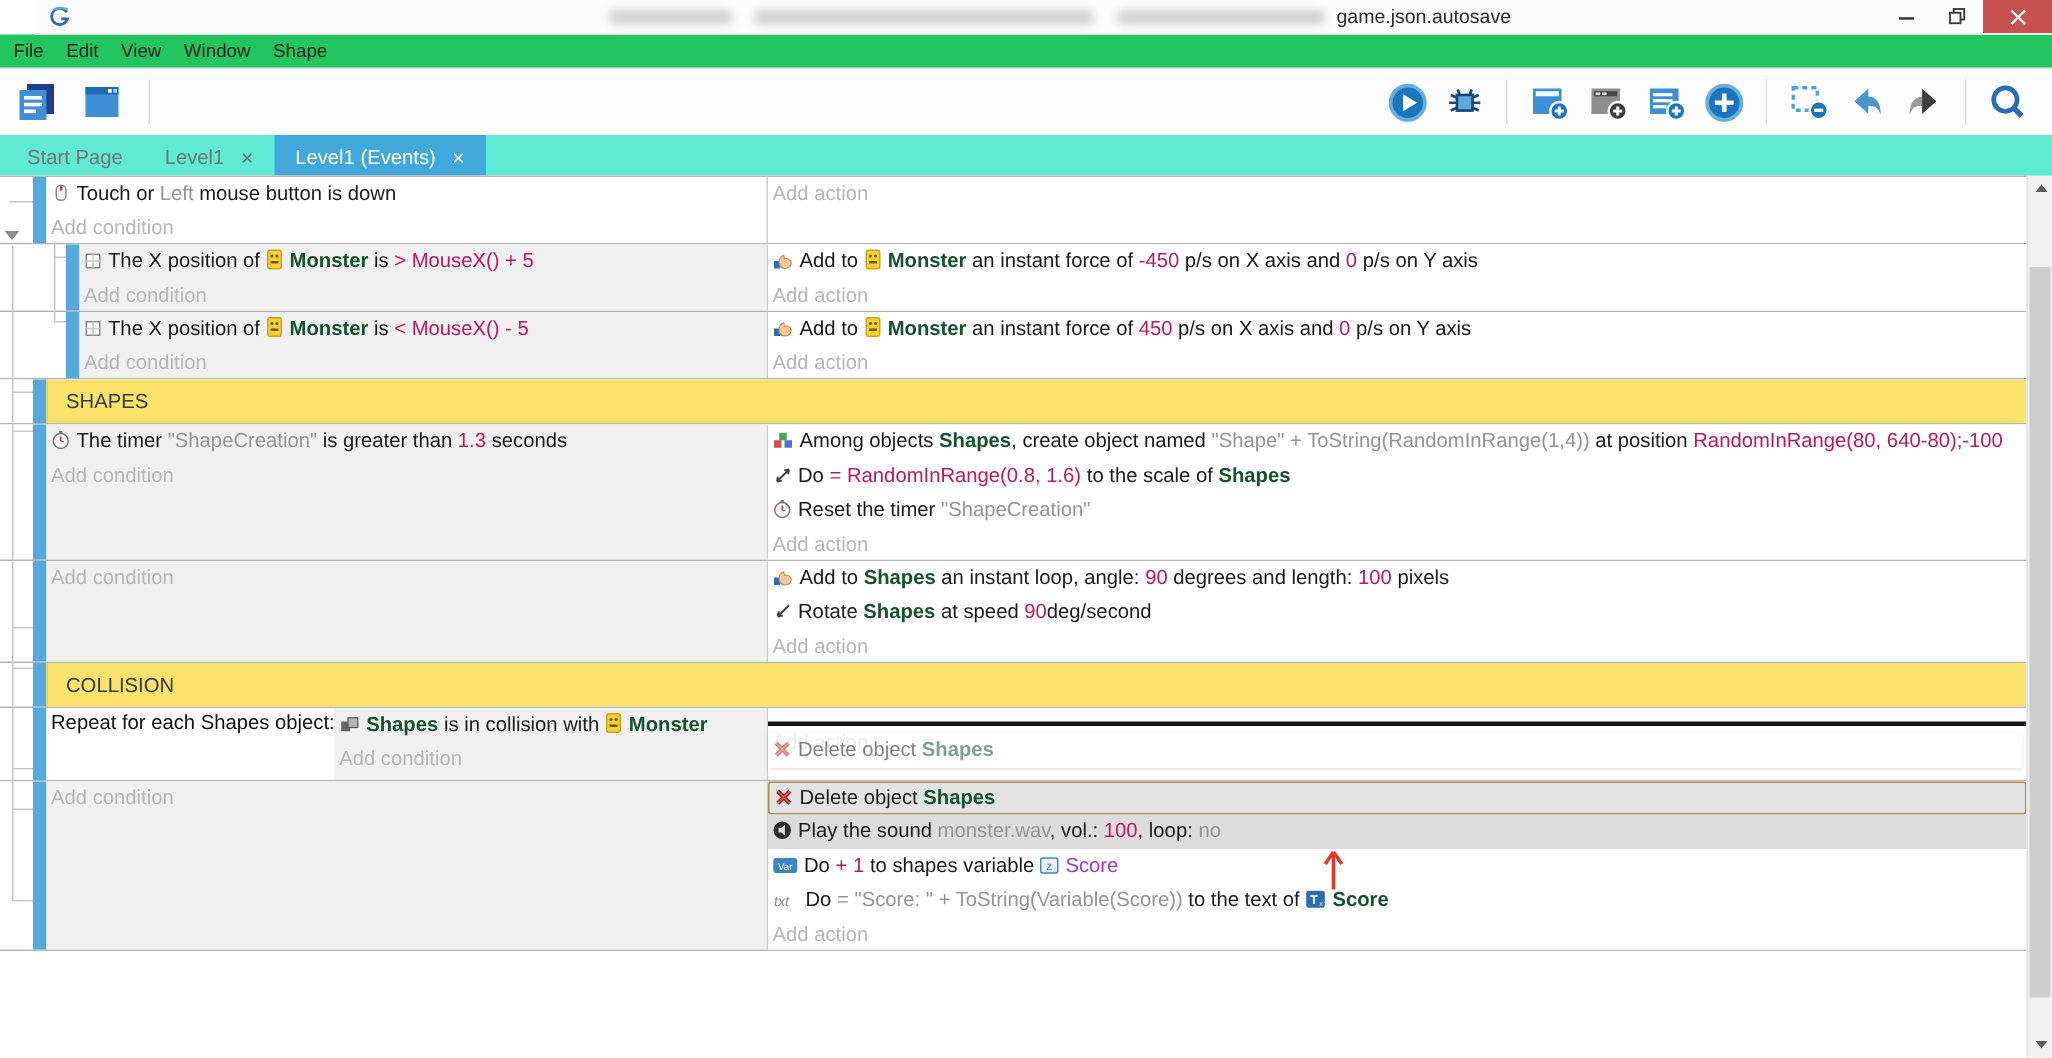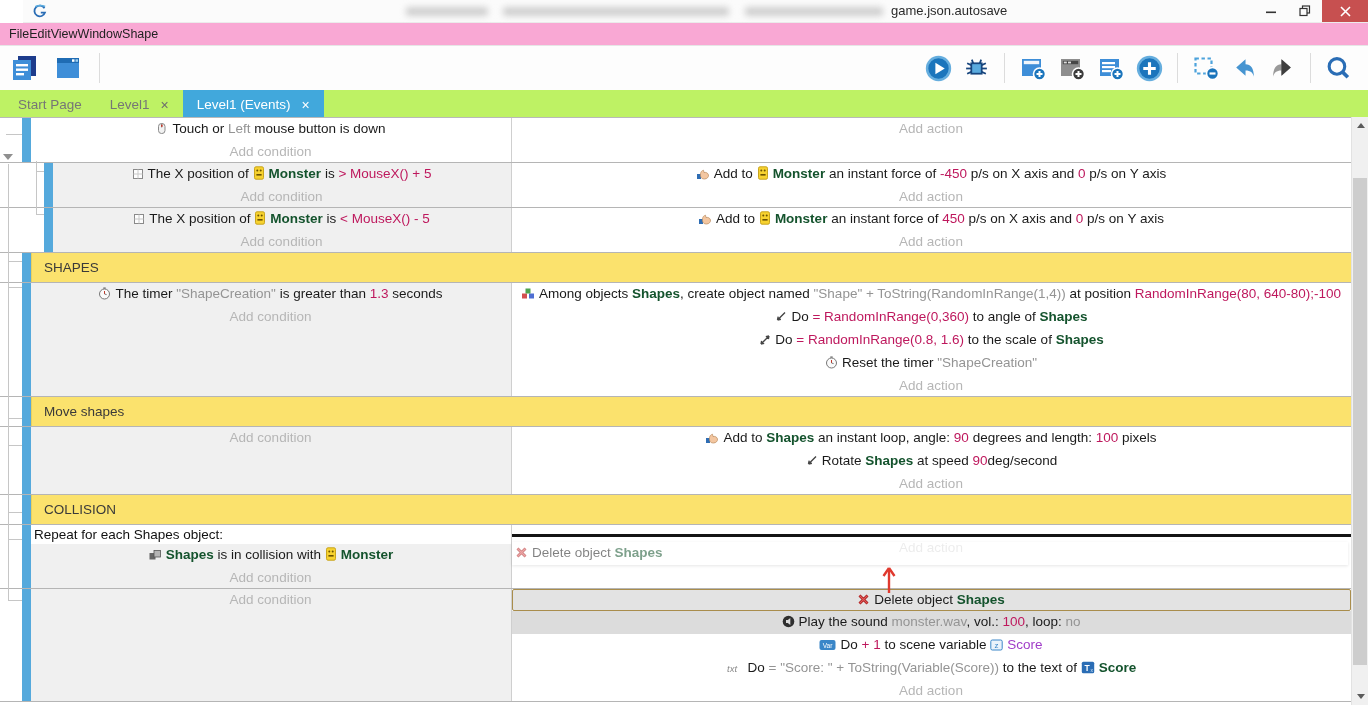--- a/index.html
+++ b/index.html
@@ -10,56 +10,56 @@
   }
   
   .titlebar{height:22px;background:#fbfbfb;position:relative;display:flex;align-items:center;border-bottom:1px solid #ececec;margin-left:23px;}
   .logo{margin-left:9px;display:inline-flex;align-items:center;}
   .blur-blob{position:absolute;top:7px;height:9px;background:#cfcfcf;filter:blur(3px);border-radius:3px;}
   .title-text{position:absolute;left:868px;top:3px;font-size:13px;color:#2a2a2a;white-space:nowrap;}
   .win-btns{position:absolute;right:0;top:0;height:22px;display:flex;}
   .wbtn{width:34px;height:22px;display:flex;align-items:center;justify-content:center;color:#333;font-size:12px;}
   .wbtn.close{width:46px;background:#c75050;color:#fff;font-size:13px;}
   
-  .menubar{height:22px;background:#f9a8d4;display:flex;align-items:center;padding-left:9px;border-bottom:1px solid #e6e6e6;}
+  .menubar{height:22px;background:#22c55e;display:flex;align-items:center;padding-left:9px;gap:15px;border-bottom:1px solid #e6e6e6;}
   .menu-item{font-size:12.5px;color:#222;}
   
   .toolbar{height:44px;background:#fdfdfd;display:flex;align-items:center;padding:0 10px;}
   .tb-left{display:flex;align-items:center;gap:13px;}
   .tb-right{margin-left:auto;display:flex;align-items:center;gap:11px;padding-right:6px;}
   .tb-sep{width:1px;height:30px;background:#dcdcdc;margin:0 3px;}
   .tb-icon{display:inline-flex;align-items:center;justify-content:center;}
   
-  .tabbar{height:29px;background:#bef264;display:flex;align-items:stretch;padding-left:4px;}
+  .tabbar{height:29px;background:#5eead4;display:flex;align-items:stretch;padding-left:4px;}
   .tab{display:flex;align-items:center;gap:11px;padding:0 14px;font-size:13.5px;color:#767676;}
   .tab .tab-x{font-size:14px;color:#6d6d6d;line-height:1;}
   .tab.active{background:#41a8dc;color:#fff;}
   .tab.active .tab-x{color:#fff;}
   
   .panel{position:absolute;top:117px;left:0;right:17px;bottom:0;background:#fff;border-top:1px solid #b9b9b9;overflow:hidden;}
   .block{display:flex;border-bottom:1px solid #b5b5b5;position:relative;background:#fff;}
   .gutter{width:22px;flex:none;}
   .indent{width:22px;flex:none;}
   .bar{width:9px;flex:none;background:#55a9dc;}
   .body{flex:1;display:flex;min-width:0;}
   .cond{width:480px;flex:none;background:#f0f0f0;}
   .cond.white{background:#fff;}
   .block.indented .cond{width:458px;}
   .act{flex:1;background:#fff;border-left:1px solid #cfcfcf;min-width:0;}
-  .row{line-height:21px;font-size:13.5px;color:#1a1a1a;padding:0 4px 0 3px;text-align:center;}
+  .row{line-height:21px;font-size:13.5px;color:#1a1a1a;padding:0 4px 0 3px;}
   .sp{vertical-align:baseline;}
   .k{color:#1a1a1a}.g{color:#949494}.e{color:#be185d}
   .o{color:#14532d;font-weight:bold}.v{color:#a03cc8}.ph{color:#b6b6b6}
   .row.selected{background:#e3e3e3;border:1px solid #a98d4c;border-radius:2px;line-height:20px;box-sizing:border-box;height:22px;}
   .row.graybg{background:#dcdcdc;}
   .icn{display:inline-block;vertical-align:-2px;margin-right:4px;}
   
   .comment-strip{flex:1;background:#fbe26d;line-height:29px;height:29px;padding-left:12px;font-size:13.5px;color:#3a3a3a;border-left:1px solid #e8d060;}
   
-  .fe-col{width:480px;flex:none;display:flex;flex-direction:column;}
+  .fe-col{width:480px;flex:none;display:flex;}
   .fe-header{background:#fff;line-height:19px;font-size:13.5px;padding-left:3px;color:#111;}
   .fe-conds{background:#f0f0f0;flex:1;}
   .fe-act{flex:1;border-left:1px solid #cfcfcf;position:relative;padding-top:9px;background:#fff;min-width:0;}
   .drop-line{height:3px;background:#141414;}
   .ghost-zone{position:relative;height:36px;}
   .ghost-ph{line-height:21px;padding-left:3px;font-size:13.5px;}
   .ghost-row{position:absolute;left:0;right:3px;top:5px;background:rgba(255,255,255,0.74);line-height:21px;font-size:13.5px;padding-left:3px;box-shadow:0 1px 3px rgba(0,0,0,0.10);}
   .ghost-row .sp,.ghost-row .icn{opacity:0.55;}
   
   .deco div{position:absolute;background:#c6c6c6;}
@@ -337,39 +337,31 @@
                 </svg></span><span class="sp k">The timer </span><span class="sp g">"ShapeCreation"</span><span class="sp k"> is greater than </span><span class="sp e">1.3</span><span class="sp k"> seconds</span></div>
             <div class="row"><span class="sp ph">Add condition</span></div>
           </div>
           <div class="act">
             <div class="row"><span class="icn"><svg width="14" height="13" viewBox="0 0 14 13">
                   <rect x="1" y="6.5" width="5" height="5" fill="#d34f4f"></rect>
                   <rect x="8" y="6.5" width="5" height="5" fill="#4f6fd3"></rect>
                   <rect x="4.5" y="1.5" width="5" height="5" fill="#4fa34f"></rect>
                 </svg></span><span class="sp k">Among objects </span><span class="sp o">Shapes</span><span class="sp k">, create object named </span><span class="sp g">"Shape" + ToString(RandomInRange(1,4))</span><span class="sp k"> at position </span><span class="sp e">RandomInRange(80, 640-80);-100</span></div>
             <div class="row"><span class="icn"><svg width="13" height="13" viewBox="0 0 13 13">
-                  <path d="M11 2.5 L3.5 10 M3.5 10 L4.2 6.6 M3.5 10 L6.9 9.3" stroke="#444" stroke-width="1.4" fill="none"></path>
-                </svg></span><span class="sp k">Do </span><span class="sp e">= RandomInRange(0,360)</span><span class="sp k"> to angle of </span><span class="sp o">Shapes</span></div>
-            <div class="row"><span class="icn"><svg width="13" height="13" viewBox="0 0 13 13">
                   <path d="M3 11 L11 3 M11 3 L10.4 6.2 M11 3 L7.8 3.6 M3 11 L3.6 7.8 M3 11 L6.2 10.4" stroke="#444" stroke-width="1.3" fill="none"></path>
                 </svg></span><span class="sp k">Do </span><span class="sp e">= RandomInRange(0.8, 1.6)</span><span class="sp k"> to the scale of </span><span class="sp o">Shapes</span></div>
             <div class="row"><span class="icn"><svg width="13" height="13" viewBox="0 0 13 13">
                   <circle cx="6.5" cy="7" r="5" fill="#fafafa" stroke="#777"></circle>
                   <rect x="5.3" y="0.4" width="2.4" height="1.4" fill="#777"></rect>
                   <line x1="6.5" y1="7" x2="6.5" y2="4" stroke="#c0392b"></line>
                   <line x1="6.5" y1="7" x2="8.6" y2="7.6" stroke="#777"></line>
                 </svg></span><span class="sp k">Reset the timer </span><span class="sp g">"ShapeCreation"</span></div>
             <div class="row"><span class="sp ph">Add action</span></div>
           </div>
         </div>
-      </div>
-      <div class="block">
-        <div class="gutter"></div>
-        <div class="bar"></div>
-        <div class="comment-strip">Move shapes</div>
       </div>
       <div class="block">
         <div class="gutter"></div>
         <div class="bar"></div>
         <div class="body">
           <div class="cond">
             <div class="row"><span class="sp ph">Add condition</span></div>
           </div>
           <div class="act">
             <div class="row"><span class="icn"><svg width="14" height="13" viewBox="0 0 14 13">
@@ -431,21 +423,21 @@
                   <path d="M2.5 2.5 L10.5 10.5 M10.5 2.5 L2.5 10.5" stroke="#a31515" stroke-width="2.8"></path>
                   <path d="M2.5 2.5 L10.5 10.5 M10.5 2.5 L2.5 10.5" stroke="#e05b5b" stroke-width="1.1"></path>
                 </svg></span><span class="sp k">Delete object </span><span class="sp o">Shapes</span></div>
             <div class="row graybg"><span class="icn"><svg width="13" height="13" viewBox="0 0 13 13">
                   <circle cx="6.5" cy="6.5" r="5.8" fill="#2f2f2f"></circle>
                   <path d="M4 5 H5.8 L8.3 3 V10 L5.8 8 H4 Z" fill="#dcdcdc"></path>
                 </svg></span><span class="sp k">Play the sound </span><span class="sp g">monster.wav</span><span class="sp k">, vol.: </span><span class="sp e">100</span><span class="sp k">, loop: </span><span class="sp g">no</span></div>
             <div class="row"><span class="icn"><svg width="17" height="12" viewBox="0 0 17 12">
                   <rect x="0.5" y="1" width="16" height="10" rx="2" fill="#3a86c8"></rect>
                   <text x="8.5" y="8.8" font-size="6.5" fill="#fff" text-anchor="middle" font-family="Liberation Sans,sans-serif">Var</text>
-                </svg></span><span class="sp k">Do </span><span class="sp e">+ 1</span><span class="sp k"> to scene variable </span><span class="icn"><svg width="13" height="12" viewBox="0 0 13 12">
+                </svg></span><span class="sp k">Do </span><span class="sp e">+ 1</span><span class="sp k"> to shapes variable </span><span class="icn"><svg width="13" height="12" viewBox="0 0 13 12">
                   <rect x="0.8" y="1" width="11.4" height="10" rx="1.5" fill="#eaf3fb" stroke="#3a86c8"></rect>
                   <text x="6.5" y="8.8" font-size="8" fill="#3a86c8" text-anchor="middle" font-family="Liberation Sans,sans-serif">z</text>
                 </svg></span><span class="sp v">Score</span></div>
             <div class="row"><span class="icn"><svg width="18" height="11" viewBox="0 0 18 11">
                   <text x="1" y="9" font-size="9.5" font-style="italic" fill="#8a8a8a" font-family="Liberation Sans,sans-serif">txt</text>
                 </svg></span><span class="sp k">Do </span><span class="sp g">= "Score: " + ToString(Variable(Score))</span><span class="sp k"> to the text of </span><span class="icn"><svg width="14" height="13" viewBox="0 0 14 13">
                   <rect x="0.8" y="0.8" width="12.4" height="11.4" rx="1.5" fill="#2a6db5"></rect>
                   <text x="6" y="9.8" font-size="8.5" fill="#fff" font-weight="bold" text-anchor="middle" font-family="Liberation Sans,sans-serif">T</text>
                   <text x="10.8" y="11.2" font-size="5" fill="#cfe4f7" text-anchor="middle" font-family="Liberation Sans,sans-serif">x</text>
                 </svg></span><span class="sp o">Score</span></div>

